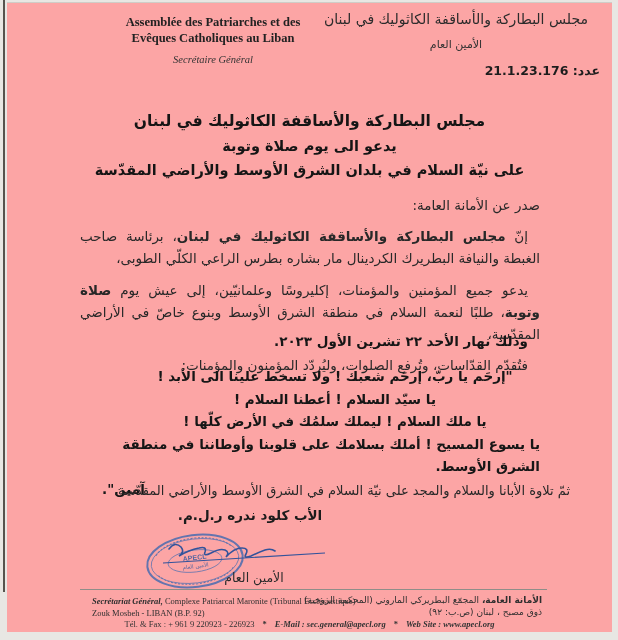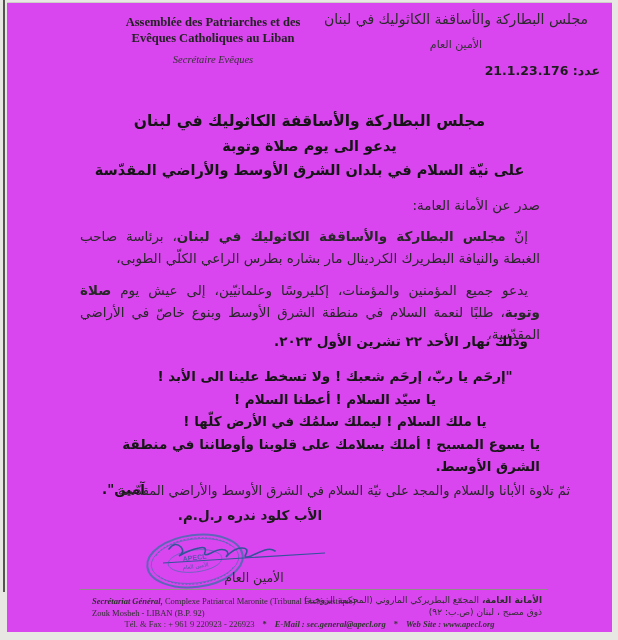--- a/index.html
+++ b/index.html
@@ -4,21 +4,21 @@
 <style>
   html,body{margin:0;padding:0;}
   body{
     width:618px;height:640px;position:relative;overflow:hidden;
     background:#e8e7e3;
     font-family:"DejaVu Sans",sans-serif;
     -webkit-font-smoothing:antialiased;
   }
   .paper{
     position:absolute;left:7px;top:2px;width:605px;height:630px;
-    background:#d946ef;border-top:1px solid #cfcdc7;box-sizing:border-box;
+    background:#fca5a5;border-top:1px solid #cfcdc7;box-sizing:border-box;
     color:#262626;
     padding-left:34px;
   }
   .left-scan-line{position:absolute;left:3px;top:0;width:2px;height:592px;background:#56544e;}
   
   .hdr-fr{
     position:absolute;left:75px;top:12px;width:262px;text-align:center;
     font-family:"Liberation Serif",serif;color:#222;
   }
   .hdr-fr .org{font-weight:bold;font-size:12.5px;line-height:15.5px;}
@@ -80,21 +80,21 @@
 
 <div class="left-scan-line"></div>
 
 <div class="paper">
 
   <div class="hdr-fr">
     <div class="org">
       <div>Assemblée des Patriarches et des</div>
       <div>Evêques Catholiques au Liban</div>
     </div>
-    <div class="role">Secrétaire Evêques</div>
+    <div class="role">Secrétaire Général</div>
   </div>
 
   <div class="hdr-ar">
     <div class="org-ar">مجلس البطاركة والأساقفة الكاثوليك في لبنان</div>
     <div class="role-ar">الأمين العام</div>
   </div>
 
   <div class="meta">
     <div class="ref">عدد: 21.1.23.176</div>
   </div>
@@ -106,20 +106,21 @@
   </div>
 
   <div class="rtl-block issued">صدر عن الأمانة العامة:</div>
 
   <div class="rtl-block para p1"><span>إنّ </span><b>مجلس البطاركة والأساقفة الكاثوليك في لبنان</b><span>، برئاسة صاحب الغبطة والنيافة البطريرك الكردينال مار بشاره بطرس الراعي الكلّي الطوبى،</span></div>
 
   <div class="rtl-block para p2"><span>يدعو جميع المؤمنين والمؤمنات، إكليروسًا وعلمانيّين، إلى عيش يوم </span><b>صلاة وتوبة</b><span>، طلبًا لنعمة السلام في منطقة الشرق الأوسط وبنوع خاصّ في الأراضي المقدّسة،</span></div>
 
   <div class="rtl-block date-em">وذلك نهار الأحد ٢٢ تشرين الأول ٢٠٢٣.</div>
 
+  <div class="rtl-block pre-prayer">فتُقدّم القدّاسات، وتُرفع الصلوات، وليُردّد المؤمنون والمؤمنات:</div>
 
   <div class="rtl-block prayer">
     <div class="pl centered">"إرحَم يا ربّ، إرحَم شعبك ! ولا تسخط علينا الى الأبد !</div>
     <div class="pl centered">يا سيّد السلام ! أعطنا السلام !</div>
     <div class="pl centered">يا ملك السلام ! ليملك سلمُك في الأرض كلّها !</div>
     <div class="pl full">يا يسوع المسيح ! أملك بسلامك على قلوبنا وأوطاننا في منطقة الشرق الأوسط.</div>
     <div class="pl amen">آمين".</div>
   </div>
 
   <div class="rtl-block post-prayer">ثمّ تلاوة الأبانا والسلام والمجد على نيّة السلام في الشرق الأوسط والأراضي المقدّسة.</div>

